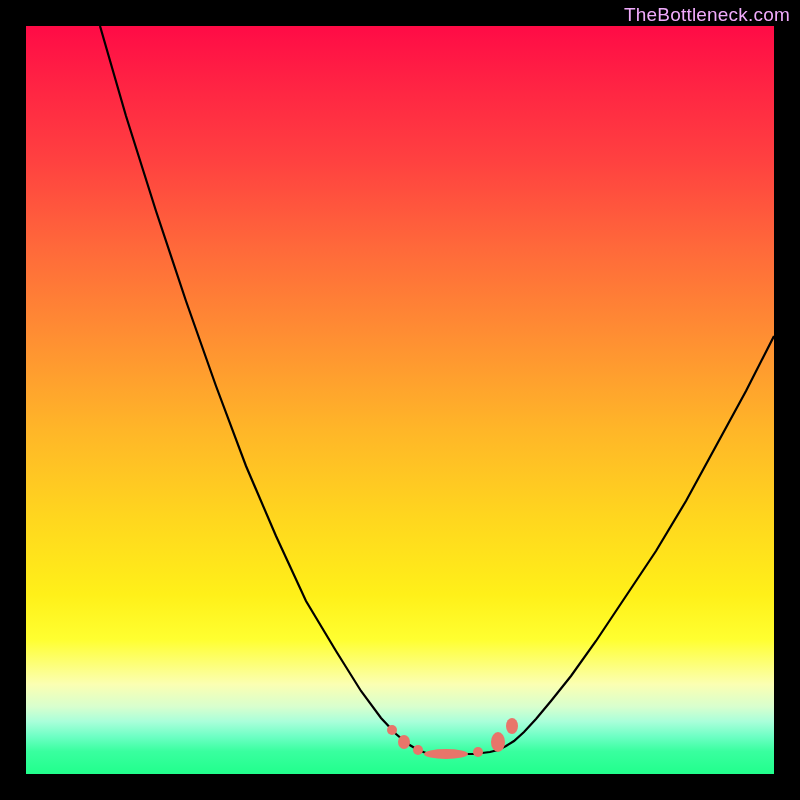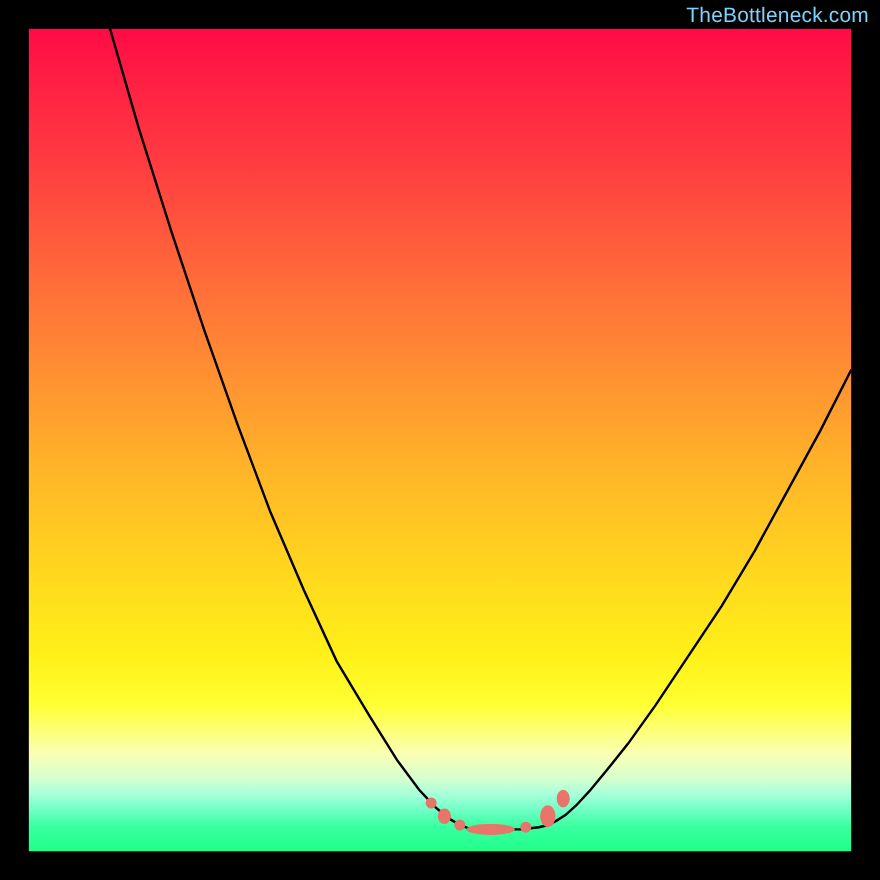--- a/index.html
+++ b/index.html
@@ -49,21 +49,21 @@
   .svg-lines {
     position: absolute;
     left: 0; top: 0;
     width: 748px;
     height: 748px;
   }
   .watermark {
     position: absolute;
     top: 4px;
     right: 10px;
-    color: #7dd3fc;
+    color: #f0abfc;
     font-size: 19px;
     letter-spacing: 0.2px;
     user-select: none;
   }
 </style>
 </head>
 <body>
 
 <div class="frame">
   <div class="plot">

